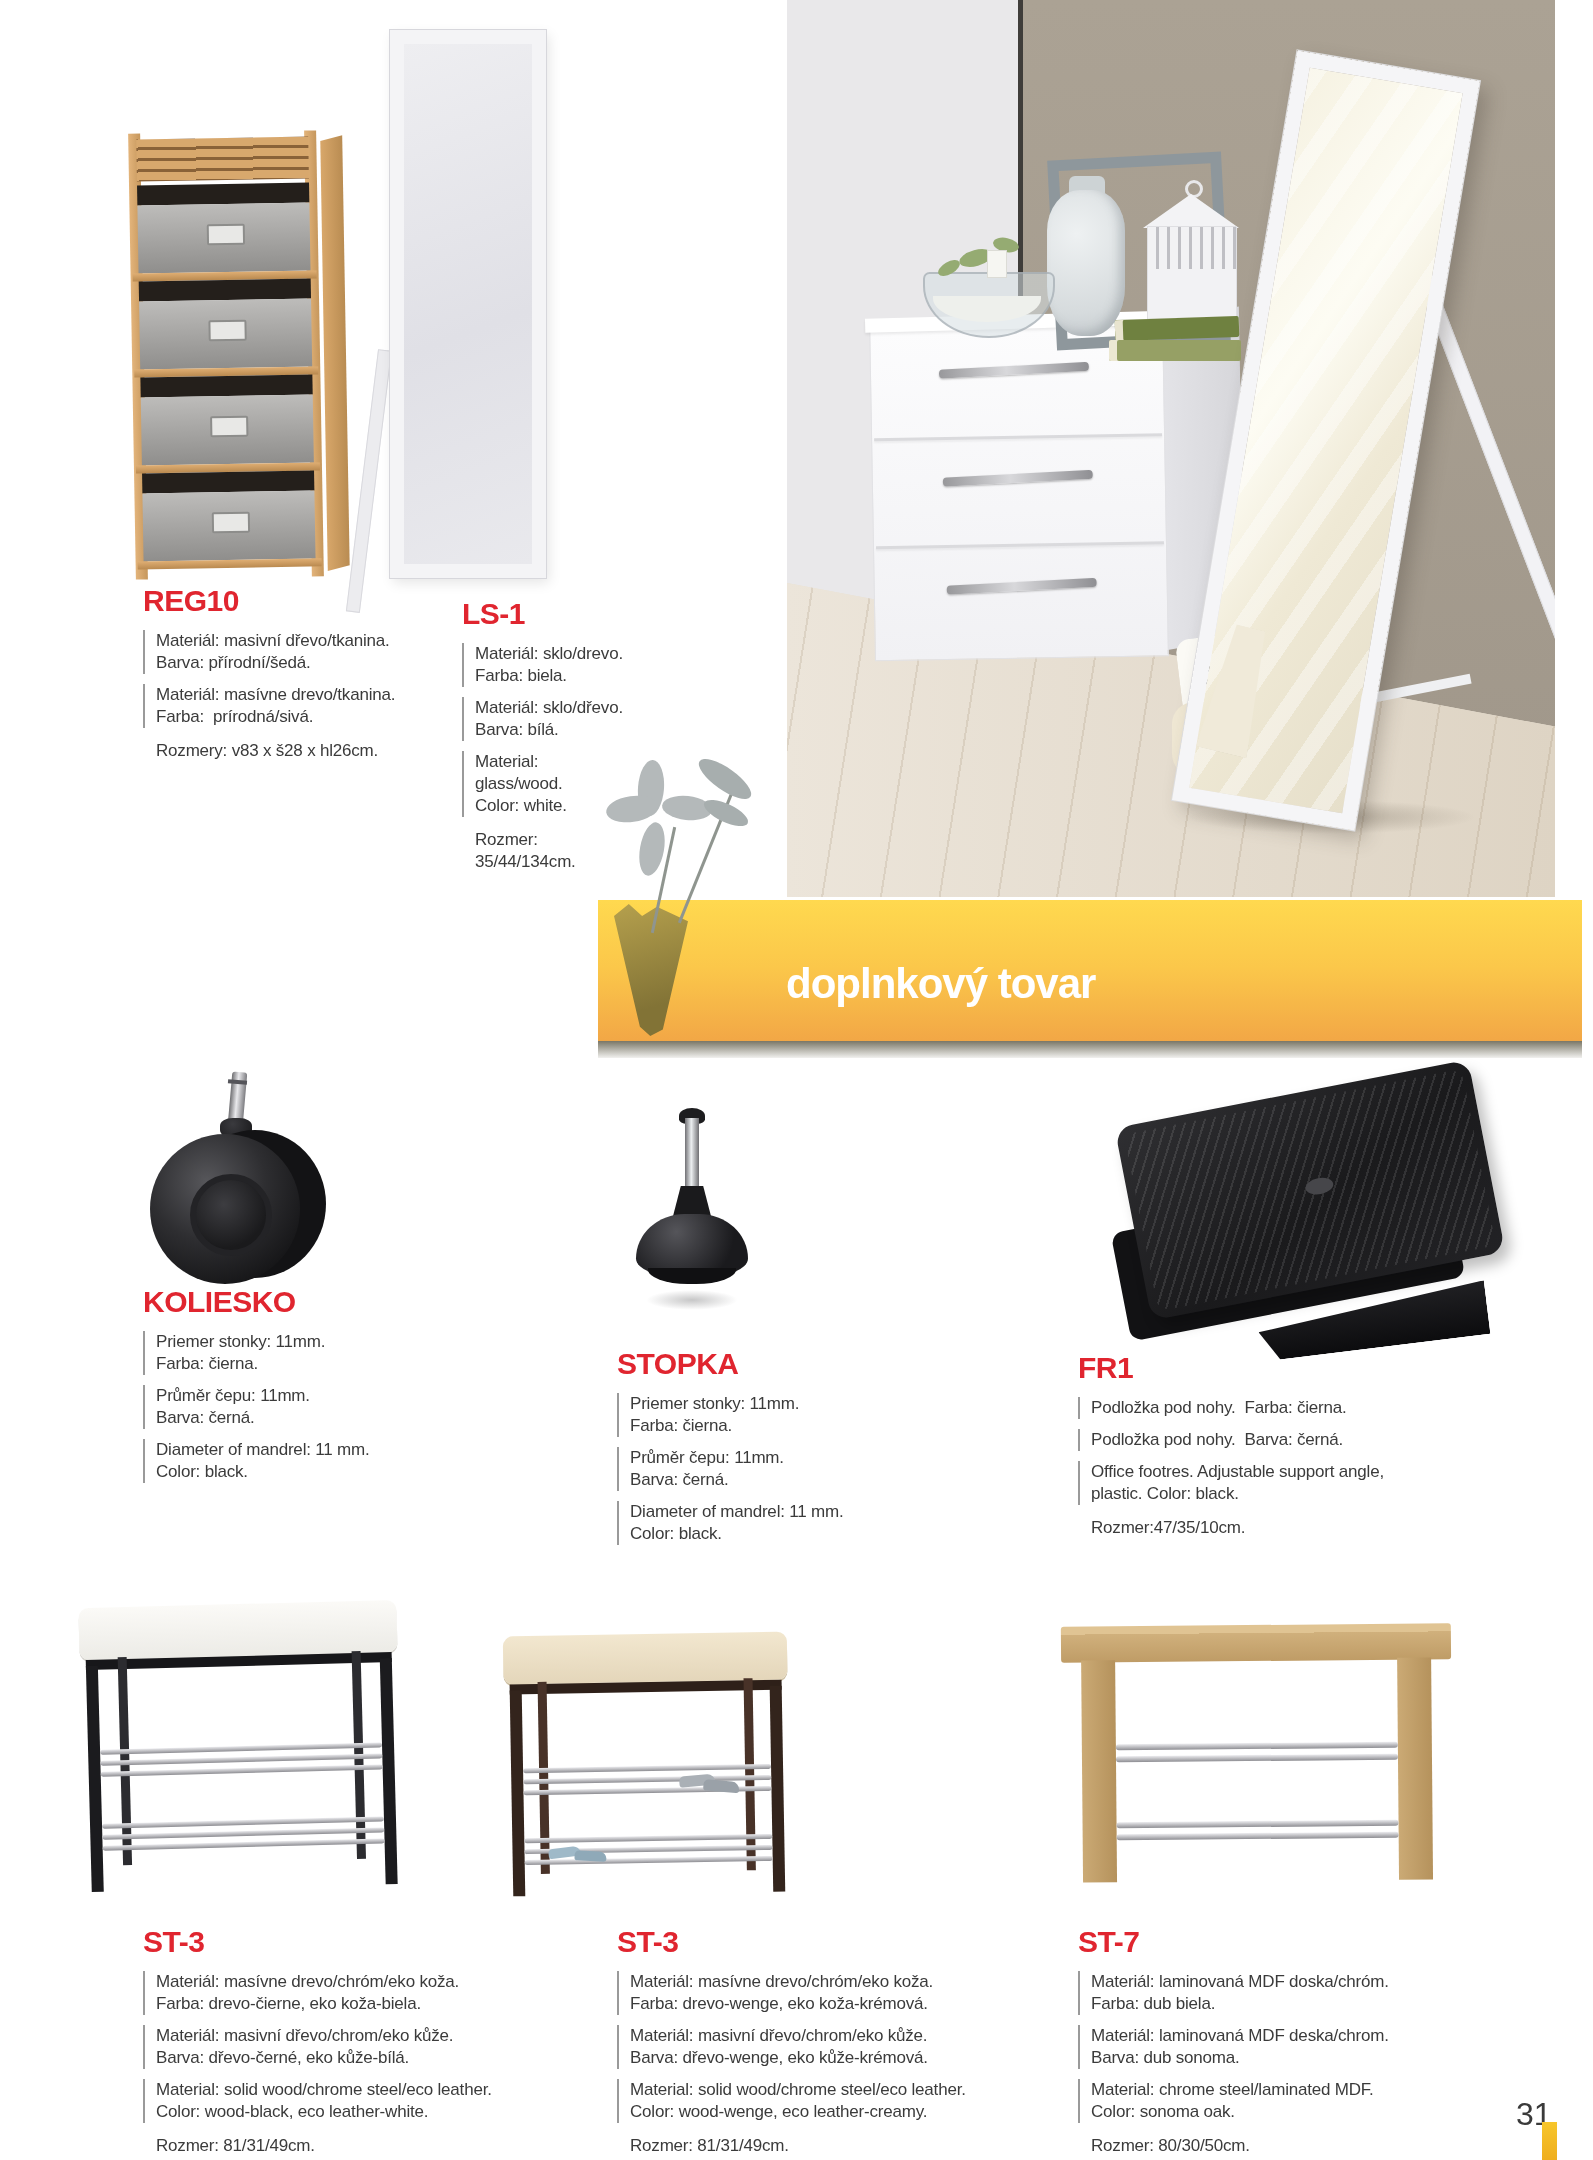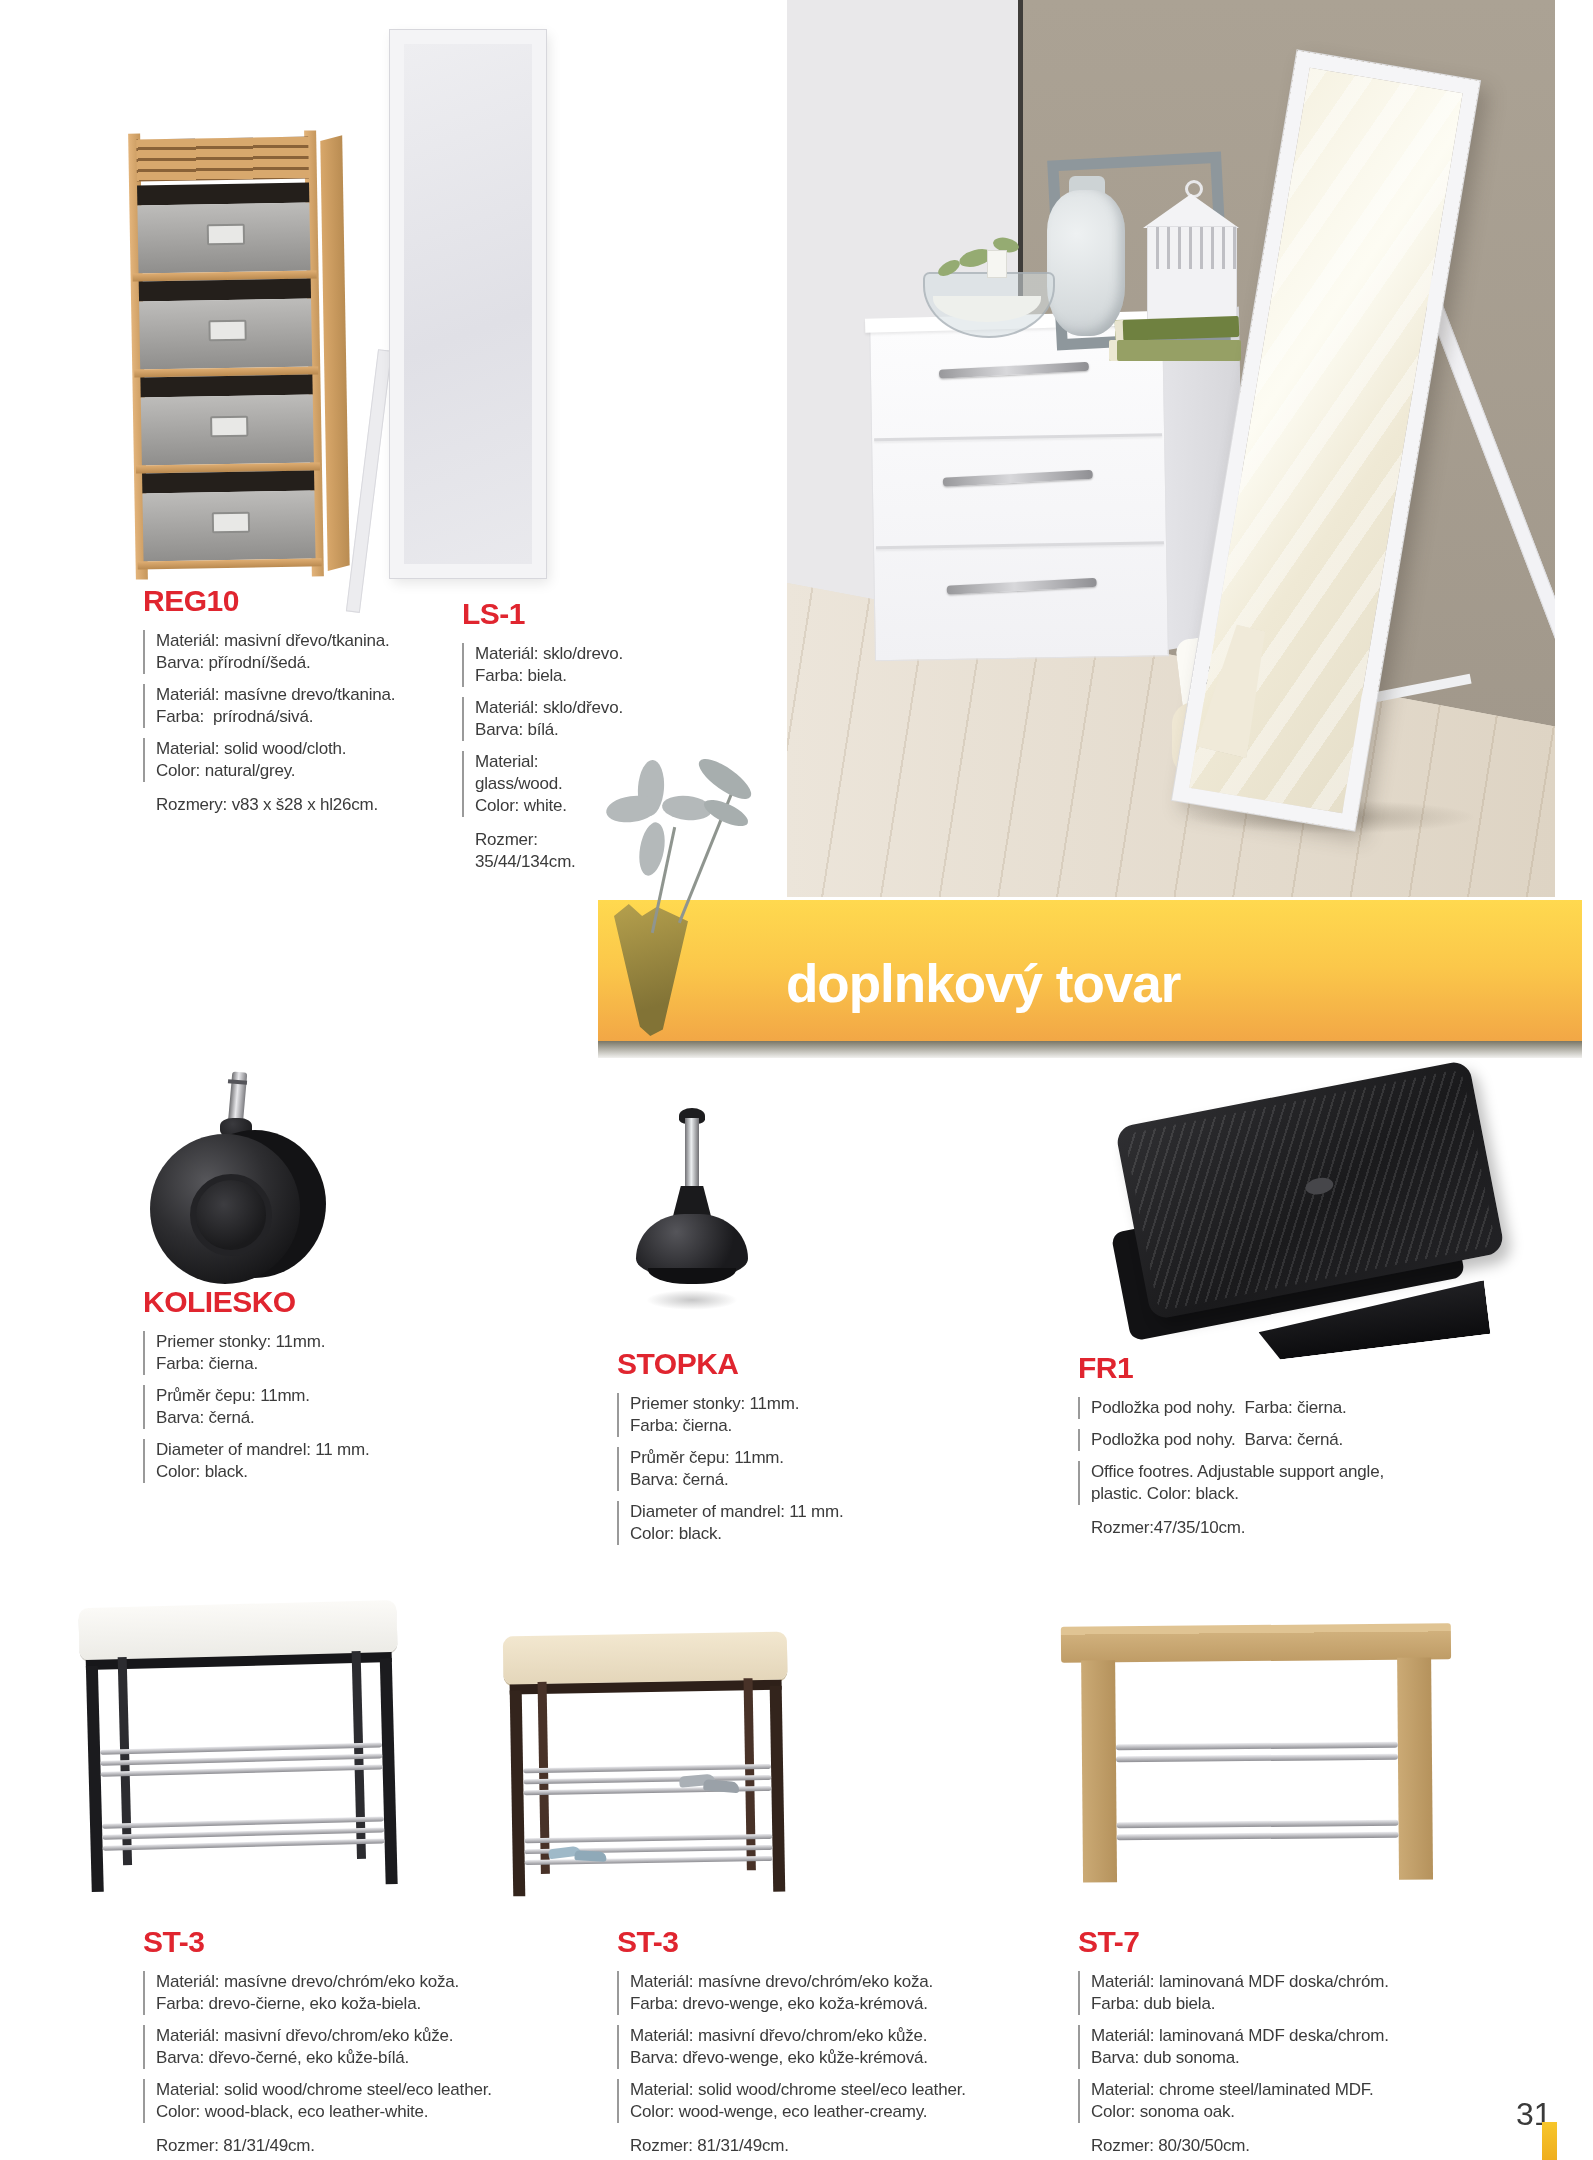--- a/index.html
+++ b/index.html
@@ -78,21 +78,21 @@
   #lantern-body{position:absolute;left:360px;top:226px;width:88px;height:94px;background:#f2f2f4;border:1px solid #dfdfe2;
                 background-image:repeating-linear-gradient(90deg,rgba(0,0,0,0) 0 8px,#bfbfc4 8px 11px);background-size:100% 42px;background-repeat:no-repeat;}
   #lantern-knob{position:absolute;left:398px;top:180px;width:12px;height:12px;border:3px solid #e8e8ea;border-radius:50%;}
   .book{position:absolute;height:21px;border-radius:2px;}
   #book1{left:328px;top:318px;width:124px;background:#6f8140;transform:rotate(-2deg);box-shadow:inset 8px 0 0 #e8e4cf;}
   #book2{left:322px;top:340px;width:132px;background:#96a065;box-shadow:inset 8px 0 0 #ece8d3;}
 
   
   #banner{left:598px;top:900px;width:984px;height:141px;background:linear-gradient(180deg,#ffd94f 0%,#fbc74a 48%,#f2a746 100%);}
   #banner-shadow{left:598px;top:1041px;width:984px;height:17px;background:linear-gradient(180deg,rgba(88,84,64,0.80),rgba(120,115,95,0.10));}
-  #banner-label{position:absolute;left:188px;top:56px;font-size:53px;line-height:56px;font-weight:bold;color:#ffffff;letter-spacing:-1px;}
+  #banner-label{position:absolute;left:188px;top:56px;font-size:42px;line-height:56px;font-weight:bold;color:#ffffff;letter-spacing:-1px;}
   #banner-vase{position:absolute;left:16px;top:4px;width:74px;height:132px;
                background:linear-gradient(165deg,#b5a04d,#827336 75%);
                clip-path:polygon(0% 9%,20% 0%,38% 9%,58% 2%,100% 13%,66% 95%,49% 100%,35% 93%);}
   #flower{left:598px;top:760px;width:170px;height:160px;}
   .petal{position:absolute;background:#b4b9ba;border-radius:50%;}
   .leafg{position:absolute;background:#a7aeae;border-radius:50%;}
   .stem{position:absolute;background:#8f958f;}
 
   
   #kol-img{left:142px;top:1072px;width:190px;height:220px;}
@@ -330,24 +330,20 @@
   <div class="pblock" style="left:143px;top:585px;">
     <div class="ptitle">REG10</div>
     <div class="grp">
       <div class="line">Materiál: masivní dřevo/tkanina.</div>
       <div class="line">Barva: přírodní/šedá.</div>
     </div>
     <div class="grp">
       <div class="line">Materiál: masívne drevo/tkanina.</div>
       <div class="line">Farba:  prírodná/sivá.</div>
     </div>
-    <div class="grp">
-      <div class="line">Material: solid wood/cloth.</div>
-      <div class="line">Color: natural/grey.</div>
-    </div>
     <div class="size">Rozmery: v83 x š28 x hl26cm.</div>
   </div>
 
   <div class="pblock" style="left:462px;top:598px;width:200px;">
     <div class="ptitle">LS-1</div>
     <div class="grp">
       <div class="line">Materiál: sklo/drevo.</div>
       <div class="line">Farba: biela.</div>
     </div>
     <div class="grp">

